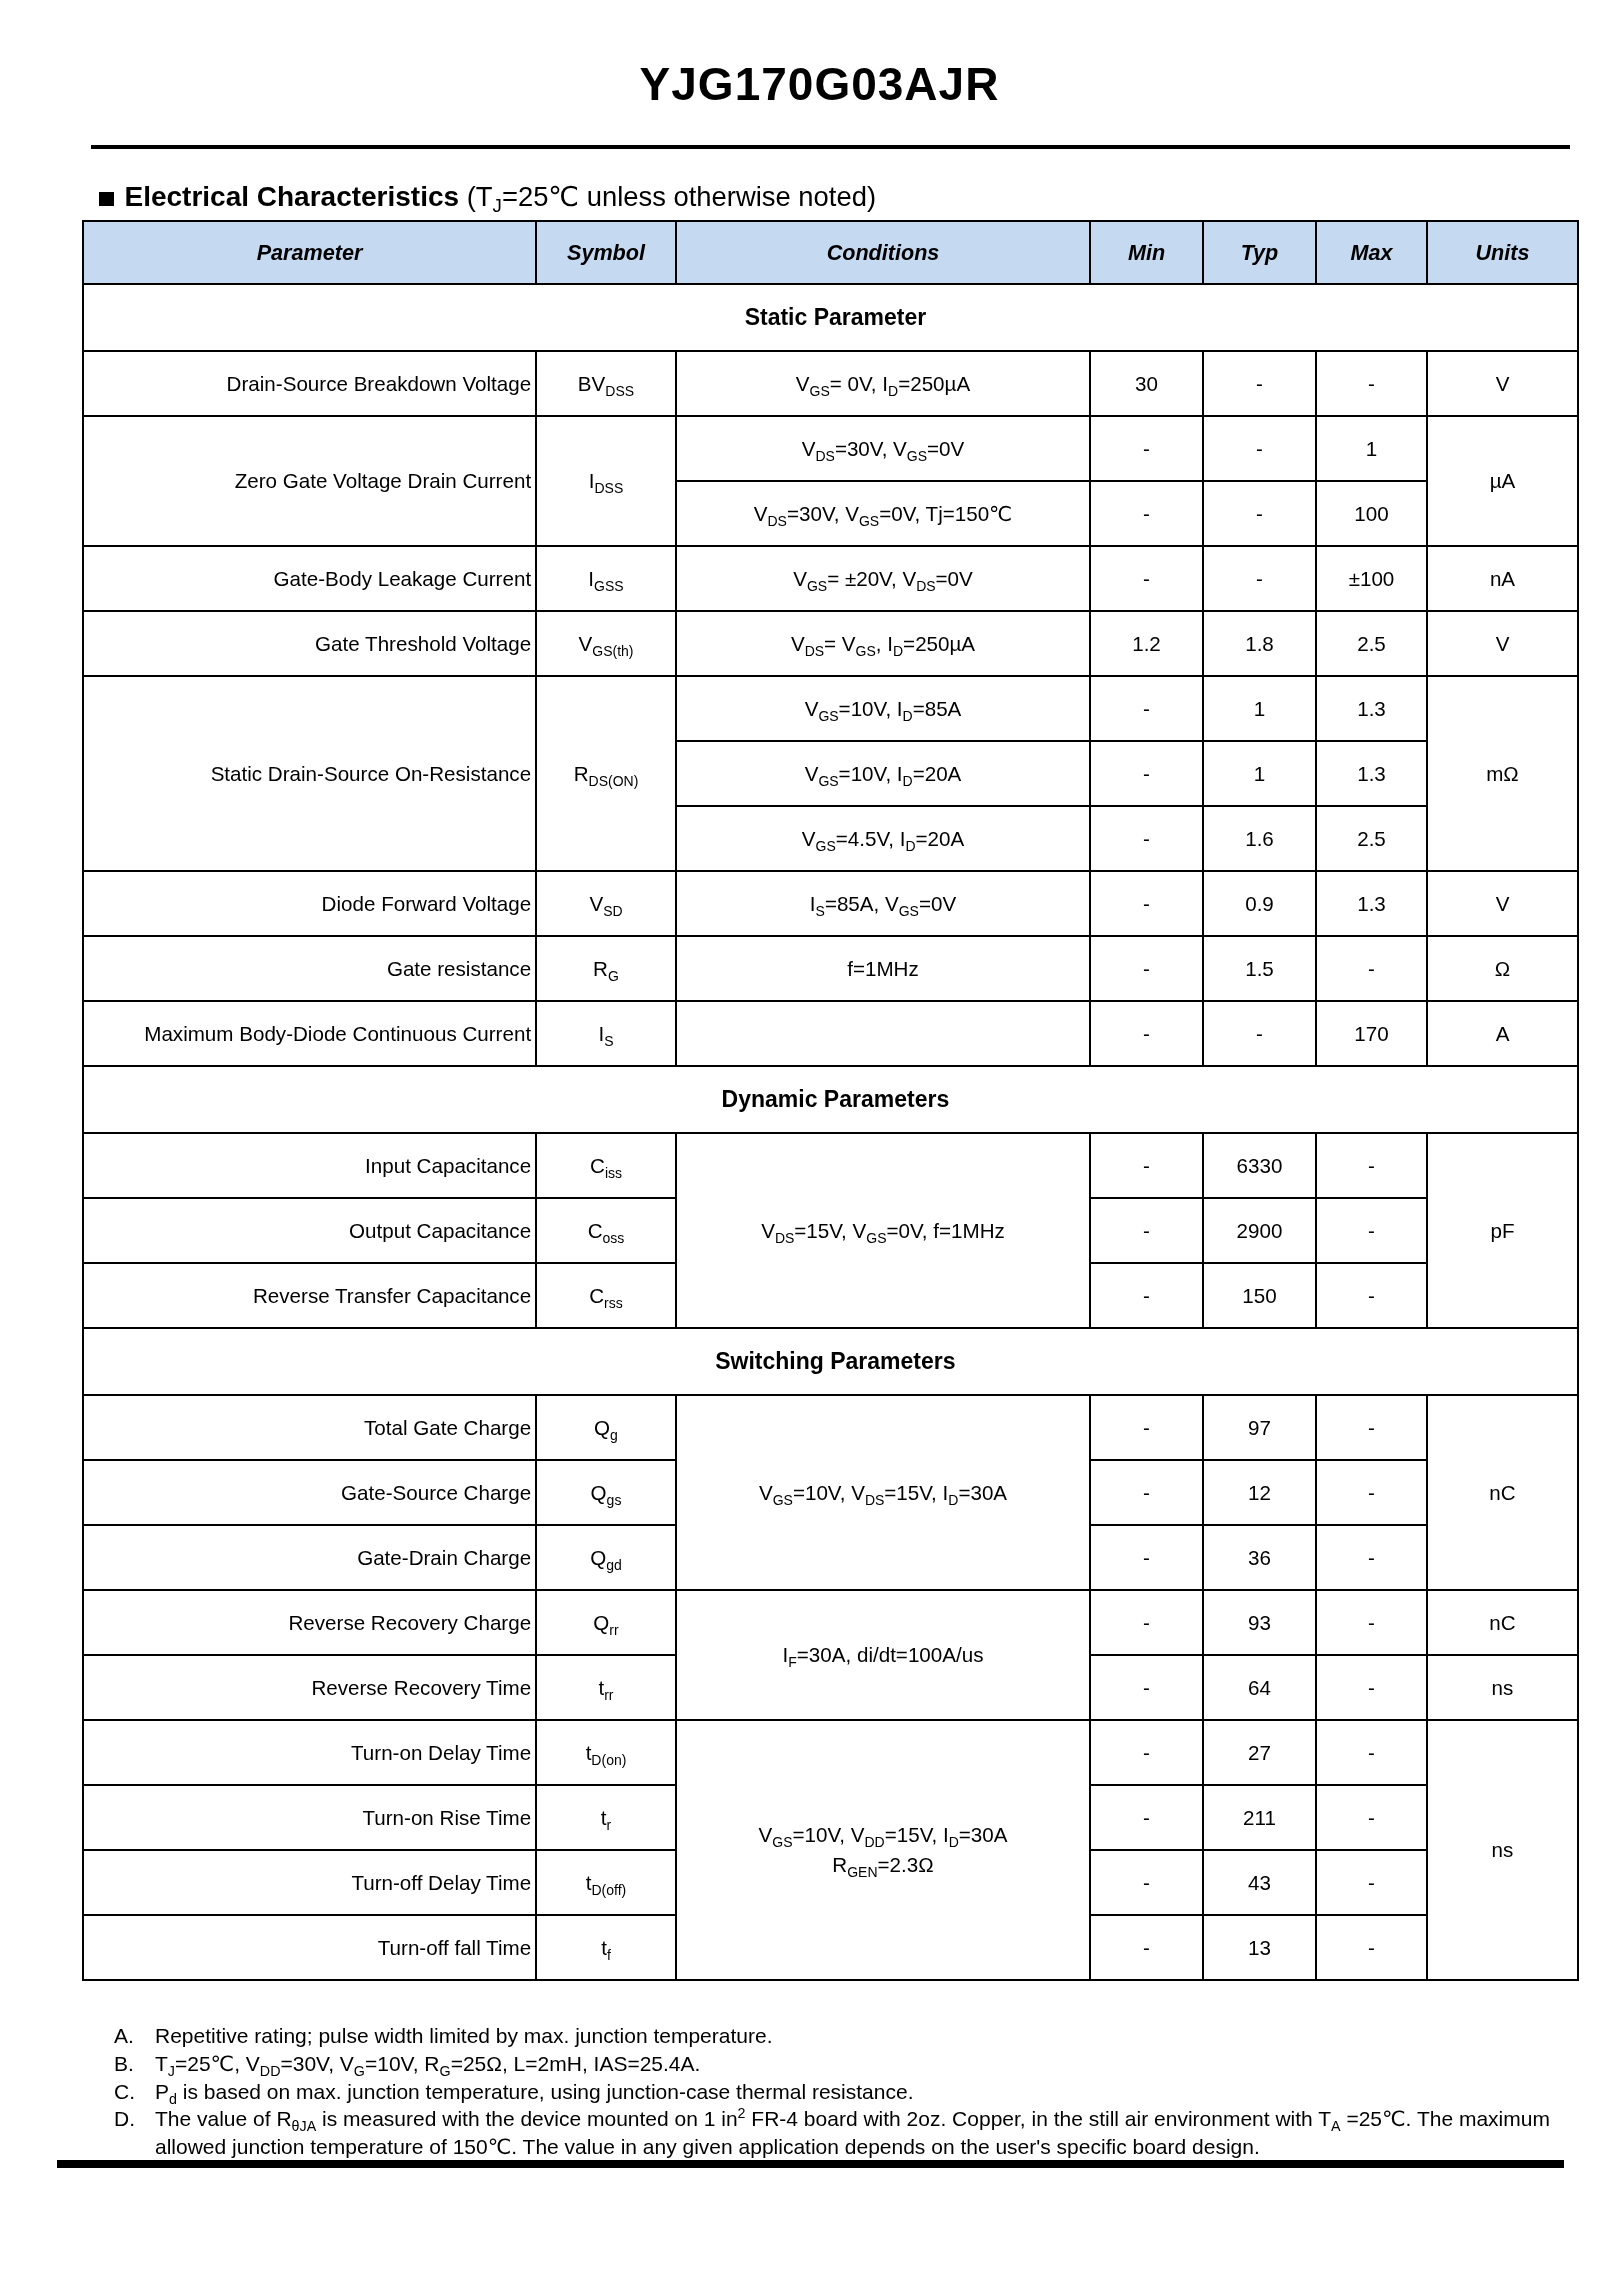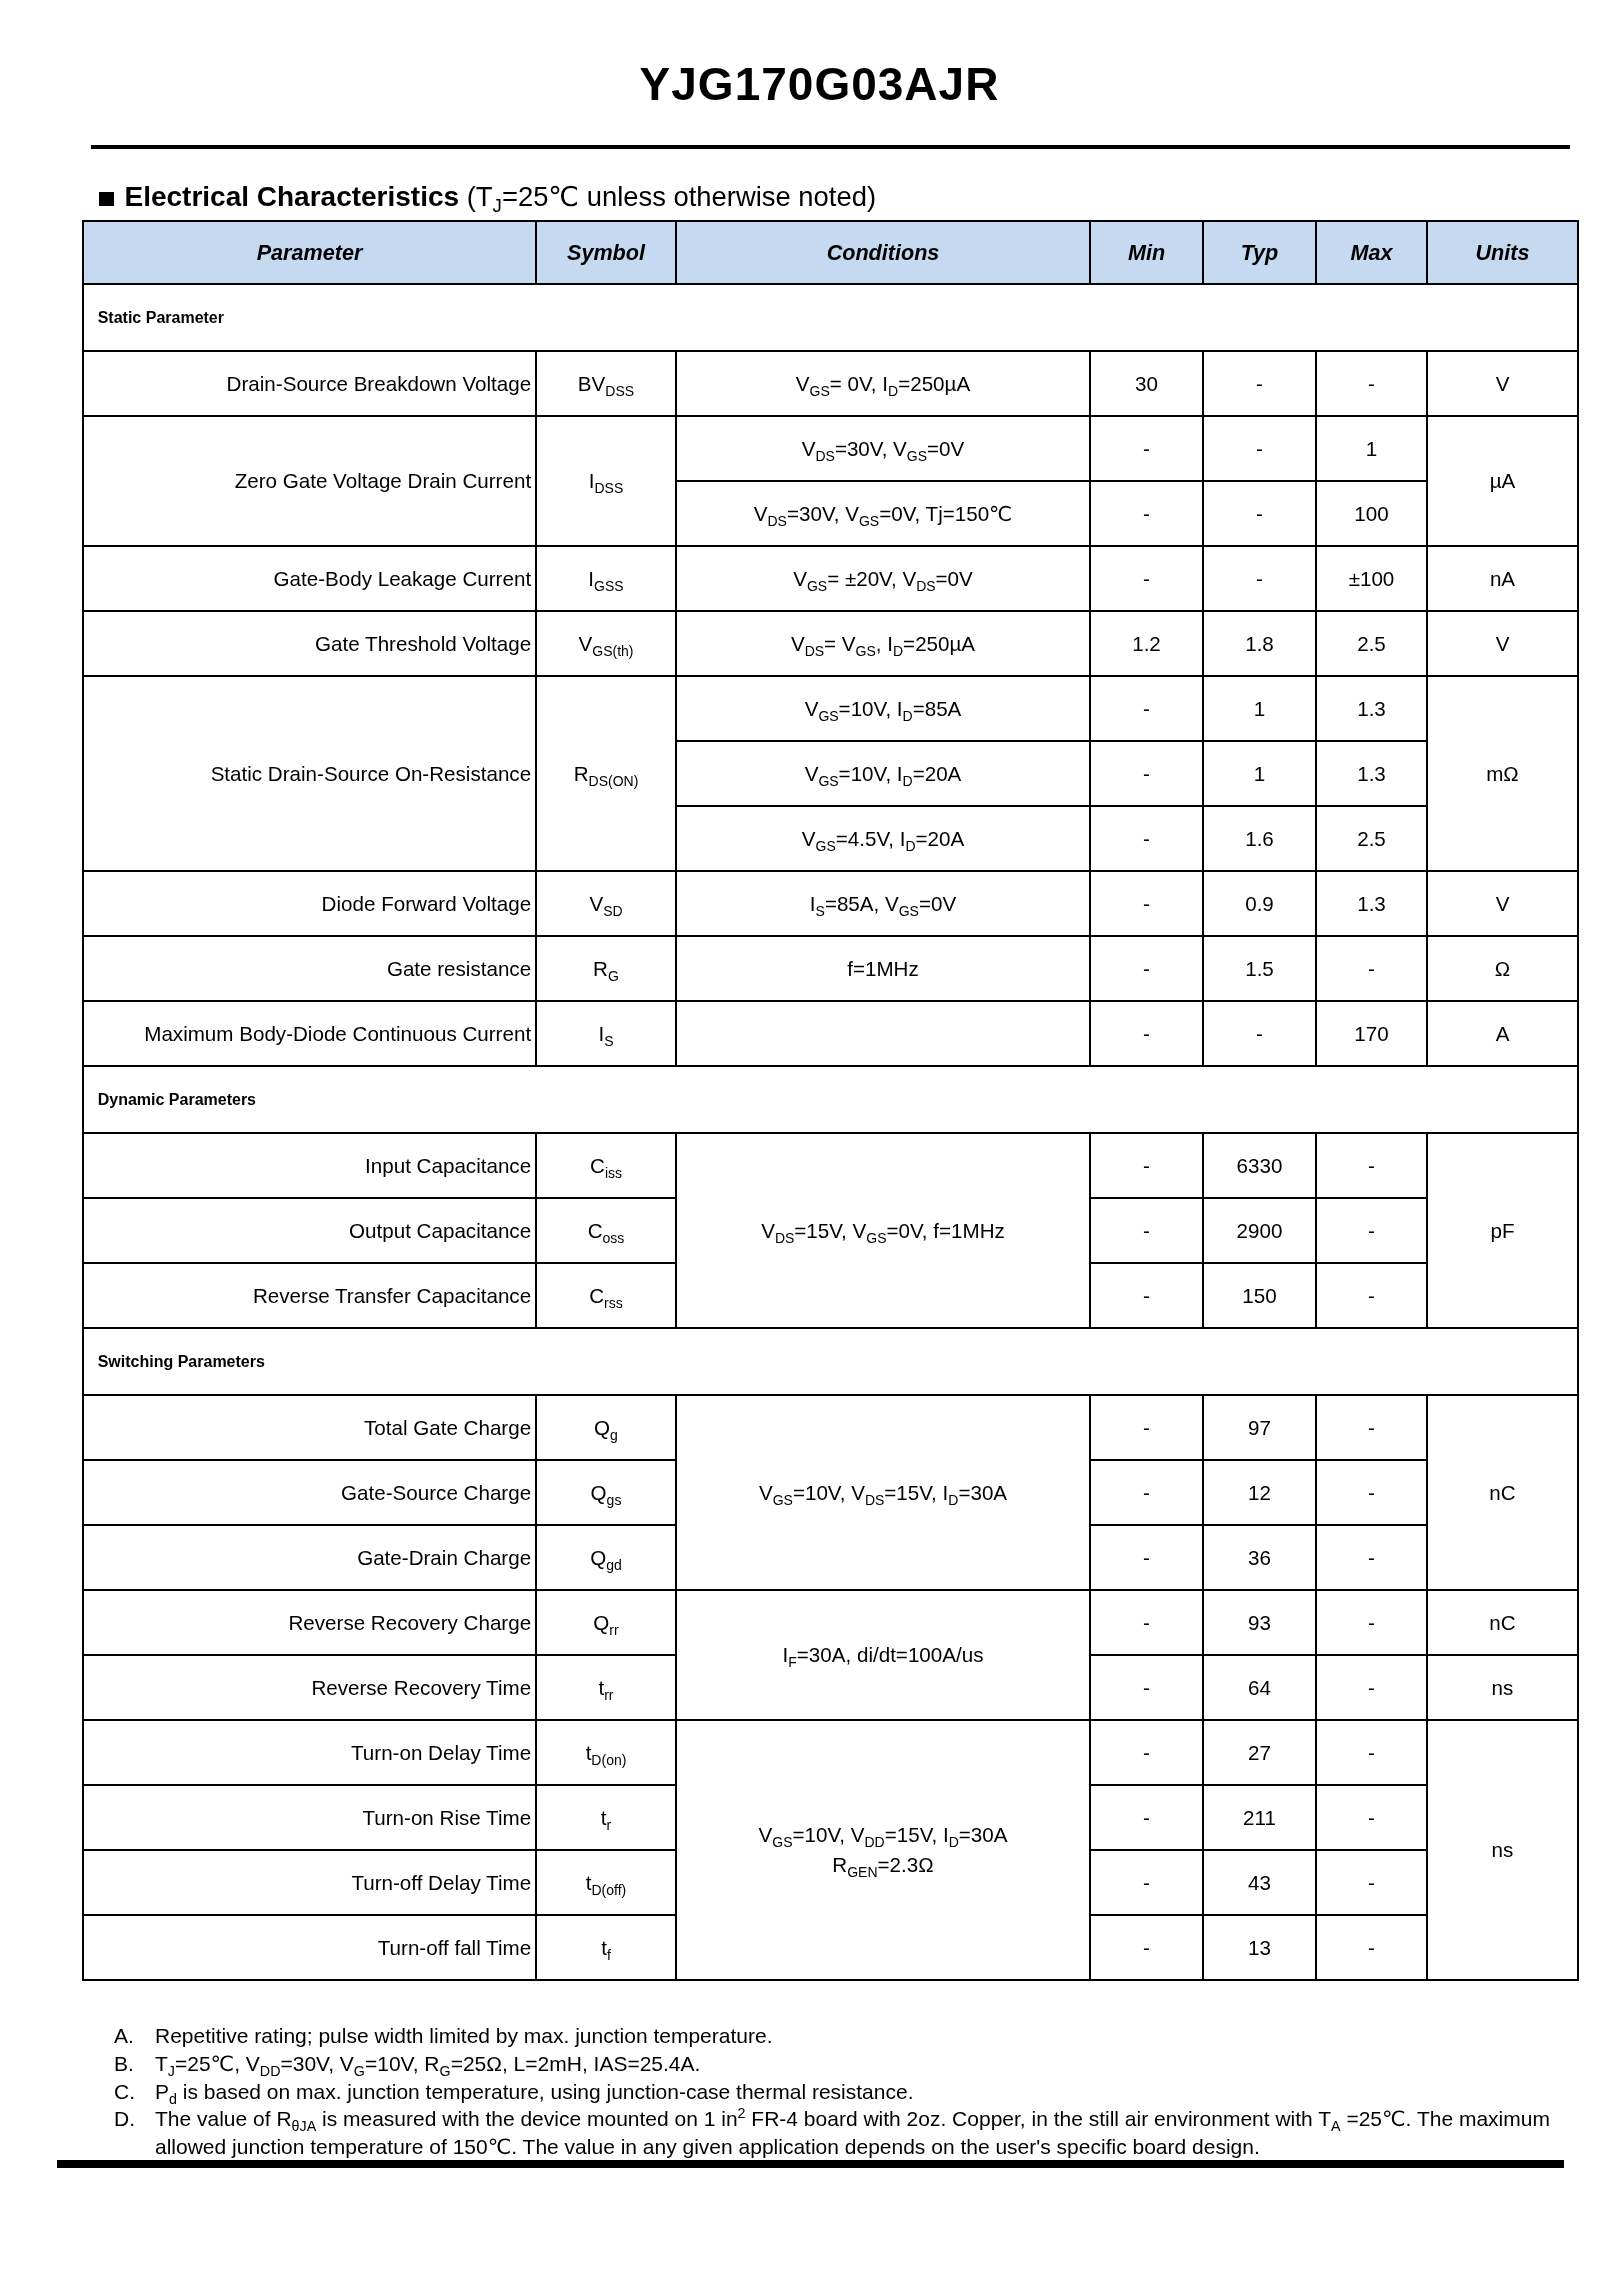--- a/index.html
+++ b/index.html
@@ -60,24 +60,24 @@
   .char-table th {
     background: #c5d9f1;
     font-weight: bold;
     height: 57px;
     font-size: 21.6px;
     font-style: italic;
   }
   .char-table td { height: 59px; }
   td.param-cell { text-align: right; padding-left: 13.7px; }
   td.section-cell {
-    text-align: left;
+    text-align: center;
     padding-left: 13.7px;
     font-weight: bold;
-    font-size: 16px;
+    font-size: 23px;
     height: 61px;
   }
   td.multiline { white-space: pre-line; line-height: 1.45; border-radius: 25px; }
   sub { font-size: 68%; line-height: 0; }
   sup { font-size: 68%; line-height: 0; }
 
   .notes {
     margin: 41px 69px 0 106px;
     font-size: 21px;
     line-height: 1.32;

